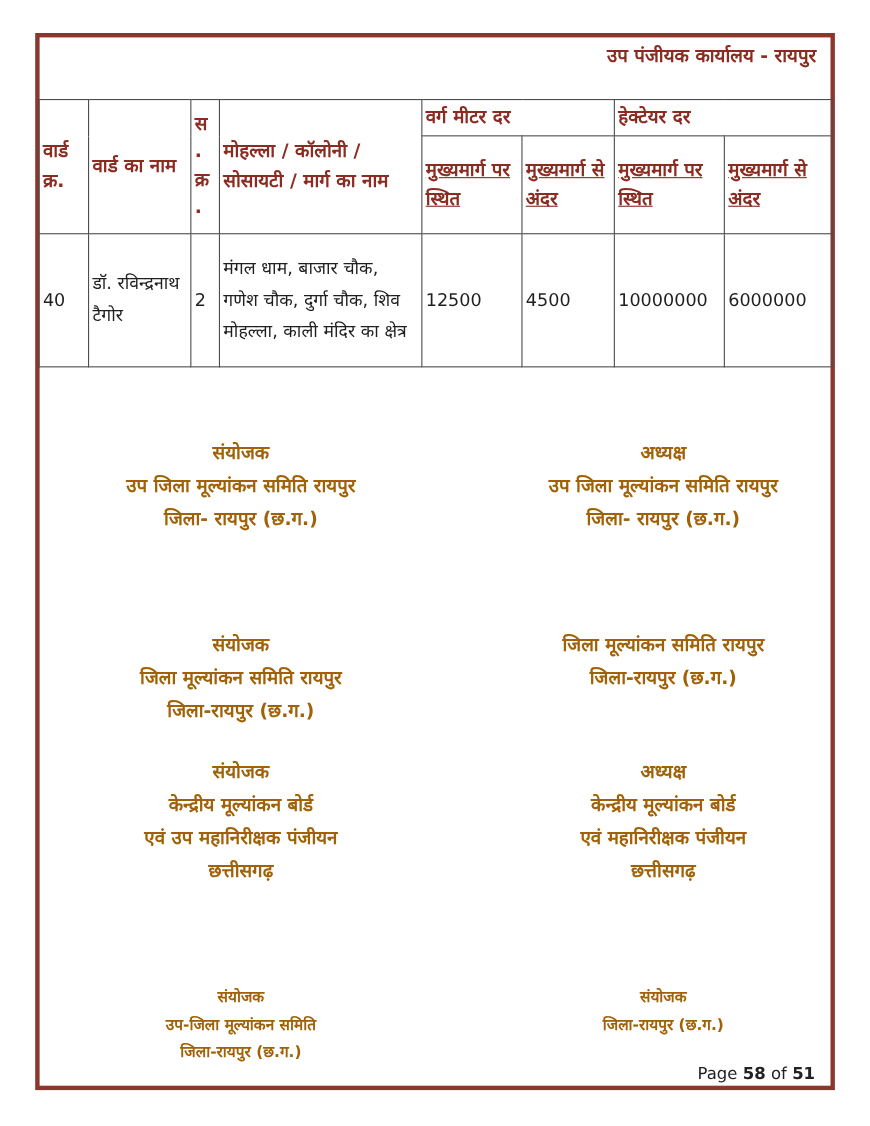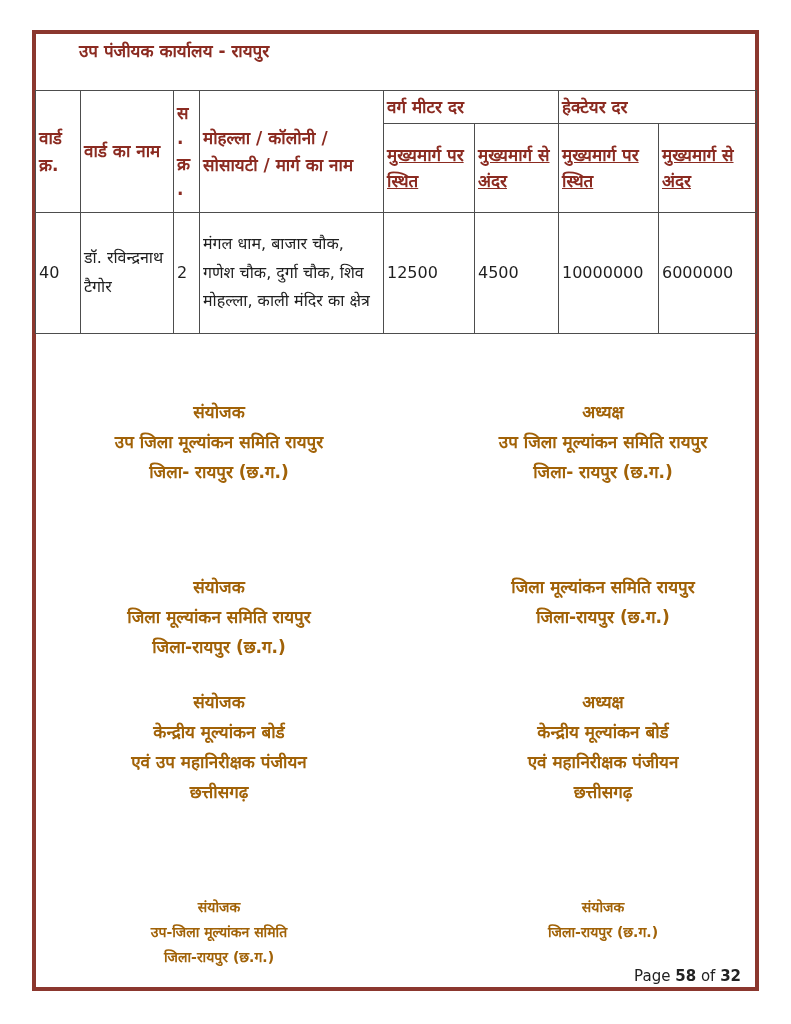--- a/index.html
+++ b/index.html
@@ -9,21 +9,21 @@
     -webkit-font-smoothing:antialiased;
   }
   .page{
     position:absolute;left:32px;top:30px;width:727px;height:961px;
     box-sizing:border-box;border:4px solid var(--maroon,#8B372E);
     background:#ffffff;
   }
   .page-inner{position:absolute;left:0;top:0;right:0;bottom:0;}
 
   
-  .doc-header{position:absolute;top:4px;left:0;right:13px;padding-left:43px;}
+  .doc-header{position:absolute;top:4px;left:0;right:13px;text-align:right;padding-left:43px;}
   .office-line{font-size:17px;font-weight:bold;color:var(--header-red,#6E2A1F);line-height:26px;}
   .year-line{font-size:16px;font-weight:bold;color:#333333;line-height:24px;}
 
   
   table.rates{
     position:absolute;left:-1px;top:56px;width:721px;
     border-collapse:collapse;table-layout:fixed;
   }
   table.rates td,table.rates th{
     border:1px solid #4d4d4d;padding:2px 3px;vertical-align:middle;
@@ -144,17 +144,17 @@
     </div>
     <div class="sig-col sig-right sig-small b4">
       <div class="sig-line">संयोजक</div>
       <div class="sig-line">जिला-रायपुर (छ.ग.)</div>
     </div>
 
     <div class="page-num">
       <span>Page</span>
       <b>58</b>
       <span>of</span>
-      <b>32</b>
+      <b>51</b>
     </div>
 
   </div>
 </div>
 
 </body></html>

